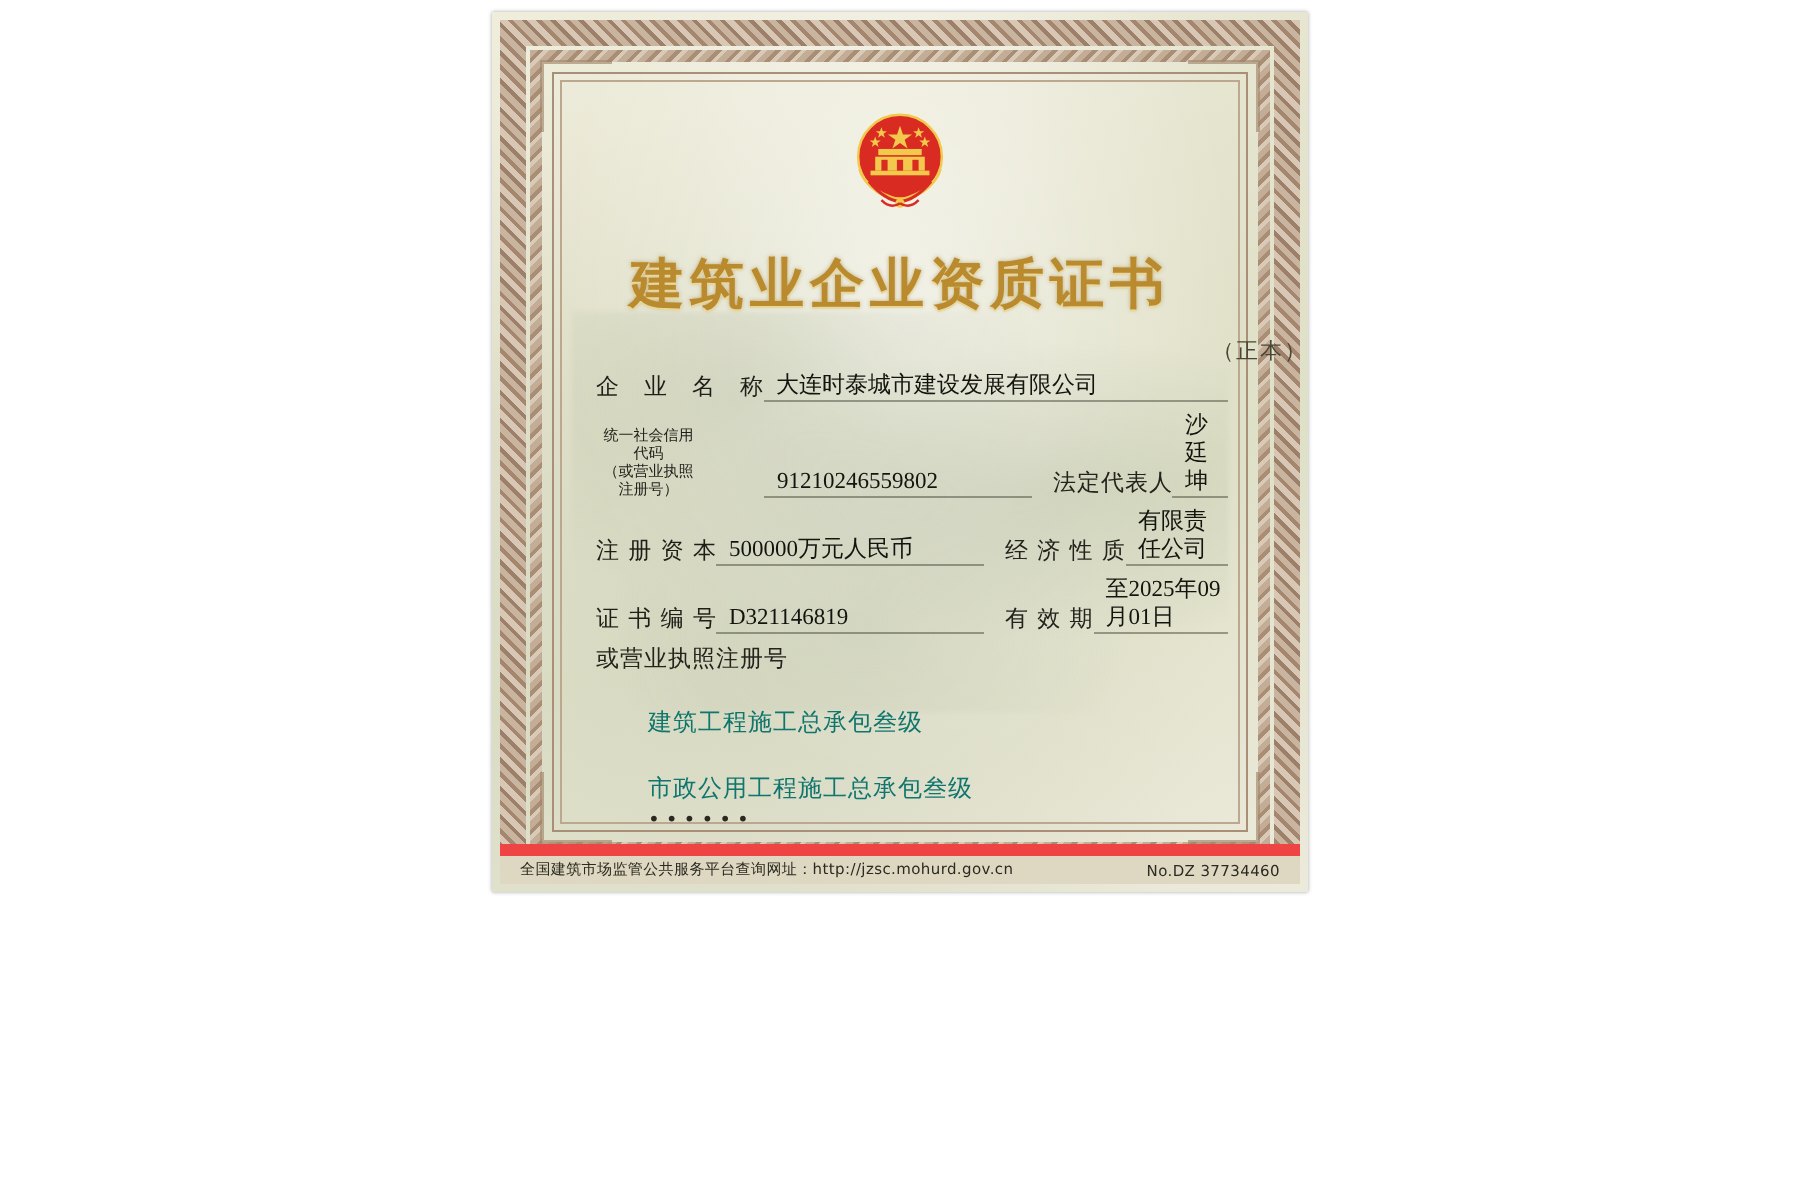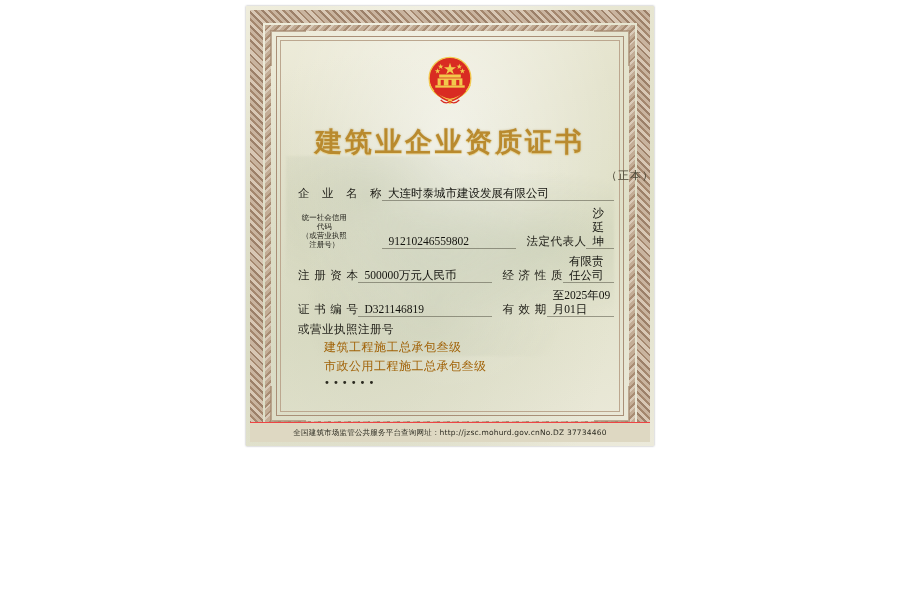--- a/index.html
+++ b/index.html
@@ -190,23 +190,23 @@
 
   
   #qual-head {
     font-size: 11.5px;
     margin-top: 2px;
     letter-spacing: .5px;
   }
   .qual-item {
     font-size: 12px;
     margin-left: 26px;
-    margin-top: 2px;
+    margin-top: 16px;
     letter-spacing: .5px;
-    color: #a16207;
+    color: #0f766e;
   }
   #qual-dots {
     margin-left: 26px;
     margin-top: 2px;
     font-size: 10px;
     letter-spacing: 3px;
     color: #2a291f;
   }
 
   
@@ -260,24 +260,24 @@
   }
   #qr canvas, #qr svg { display: block; }
 
   
   #footer {
     position: absolute;
     left: 4px; right: 4px;
     bottom: 4px;
     height: 20px;
     background: #ded8c2;
-    border-top: 1px solid #ef4444;
+    border-top: 6px solid #ef4444;
     display: flex;
     align-items: center;
-    justify-content: center;
+    justify-content: space-between;
     padding: 0 10px;
     font-family: "DejaVu Sans", "Liberation Sans", sans-serif;
     font-size: 7.5px;
     color: #2b2a20;
     box-sizing: border-box;
   }
   #footer-url { letter-spacing: .2px; }
   #footer-no { letter-spacing: .2px; }
 </style>
 </head>

